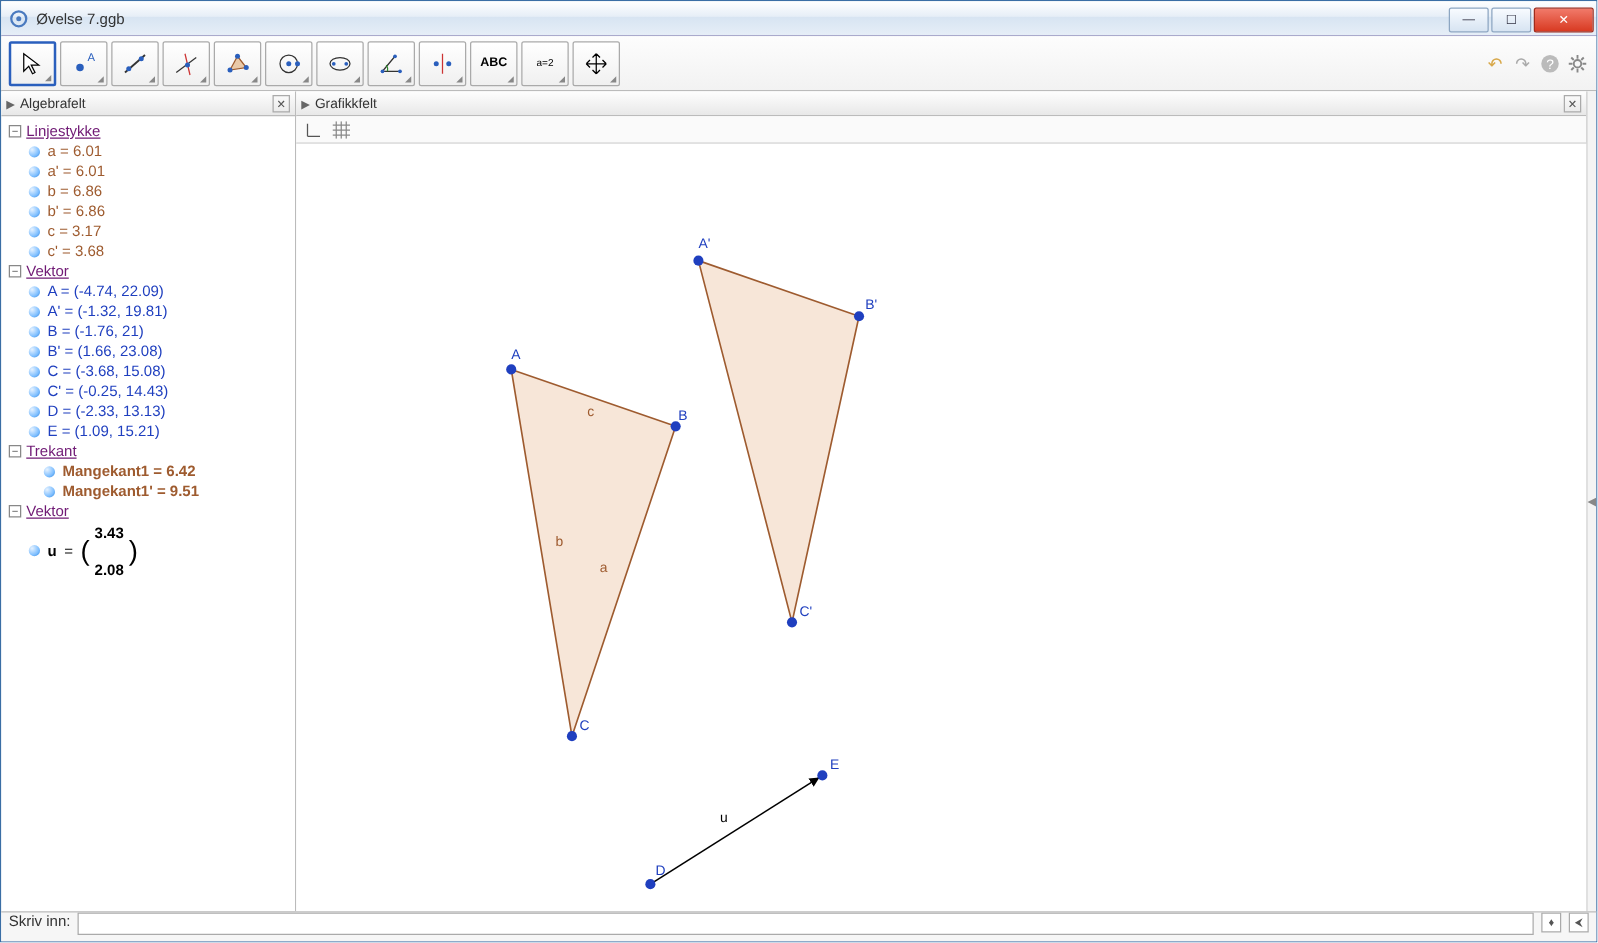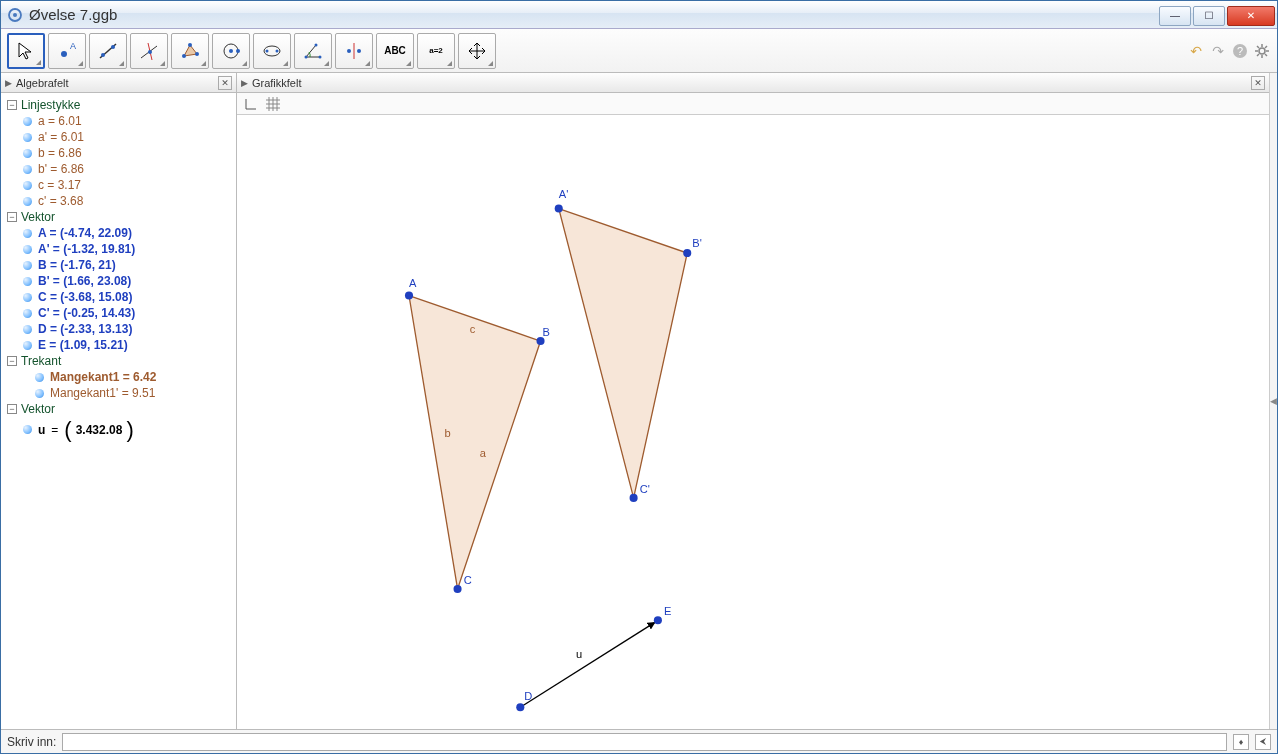--- a/index.html
+++ b/index.html
@@ -1,20 +1,20 @@
 <!DOCTYPE html>
 <html><head>
 <meta charset="utf-8">
 <style>
 * { box-sizing: border-box; margin: 0; padding: 0; }
 body { font-family: Arial, sans-serif; font-size: 12px; background: #fff; overflow: hidden; }
 .window { width: 1278px; height: 754px; display: flex; flex-direction: column; border: 1px solid #3a6ea5; background: #fff; }
 .titlebar { height: 28px; background: linear-gradient(#fff, #e6eef7 45%, #d7e4f2 46%, #e6eef7); display: flex; align-items: center; border-bottom: 1px solid #aac; padding-left: 6px; }
 .titlebar .app-icon { width: 16px; height: 16px; margin-right: 6px; display: flex; align-items: center; justify-content: center; }
-.titlebar .title { flex: 1; font-size: 15px; color: #333; }
+.titlebar .title { flex: 1; font-size: 12px; color: #333; }
 .winbtns { display: flex; }
 .winbtn { width: 32px; height: 20px; margin: 2px 2px 0 0; border: 1px solid #8da6c2; border-radius: 2px; background: linear-gradient(#f8fbff,#d7e4f2); display: flex; align-items: center; justify-content: center; color: #334; font-size: 10px; cursor: default; }
 .winbtn.close { background: linear-gradient(#f17a6a,#d83a22); color: #fff; border-color: #a02b1b; width: 48px; }
 .menubar { height: 22px; background: #fff; display: flex; align-items: center; padding: 0 6px; border-bottom: 1px solid #ccc; }
 .menubar .menu-item { padding: 2px 8px; color: #000; cursor: default; }
 .menubar .login { margin-left: auto; color: #333; padding-right: 10px; }
 .toolbar { height: 44px; background: linear-gradient(#fdfdfd,#f2f2f2); border-bottom: 1px solid #bbb; display: flex; align-items: center; padding: 3px 6px; gap: 3px; }
 .toolbtn { width: 38px; height: 36px; border: 1px solid #aaa; border-radius: 2px; background: linear-gradient(#fff,#f0f0f0); display: flex; align-items: center; justify-content: center; cursor: pointer; position: relative; }
 .toolbtn.active { border: 2px solid #2a5fbd; }
 .toolbtn::after { content: ''; position: absolute; right: 2px; bottom: 2px; width: 0; height: 0; border-left: 5px solid transparent; border-bottom: 5px solid #888; }
@@ -22,39 +22,39 @@
 .toolbar-right .sm { width: 18px; height: 18px; border-radius: 2px; display: flex; align-items: center; justify-content: center; color: #666; font-size: 14px; cursor: pointer; }
 .body { flex: 1; display: flex; overflow: hidden; }
 .panel { display: flex; flex-direction: column; border-right: 1px solid #bbb; }
 .panel-header { height: 20px; background: linear-gradient(#fefefe,#e8e8e8); border-bottom: 1px solid #bbb; display: flex; align-items: center; padding: 0 4px; font-size: 11px; color: #333; }
 .panel-header .tri { margin-right: 4px; color: #666; font-size: 9px; }
 .panel-header .x { margin-left: auto; width: 14px; height: 14px; border: 1px solid #aaa; display: flex; align-items: center; justify-content: center; font-size: 9px; color: #555; cursor: pointer; }
 .algebra { width: 236px; background: #fff; }
 .algebra-body { flex: 1; overflow: auto; padding: 4px 0 4px 4px; font-size: 12px; }
 .tree-row { display: flex; align-items: center; height: 16px; padding-left: 2px; }
 .tree-toggle { width: 10px; height: 10px; border: 1px solid #888; display: inline-flex; align-items: center; justify-content: center; font-size: 9px; line-height: 1; margin-right: 4px; color: #555; background: #fff; }
-.tree-label { color: #14532d; cursor: default; }
+.tree-label { color: #701a75; cursor: default; text-decoration: underline; }
 .tree-leaf { display: flex; align-items: center; padding-left: 18px; height: 16px; }
 .leaf-bullet { width: 9px; height: 9px; border-radius: 50%; background: radial-gradient(circle at 30% 30%, #e6f2ff, #7fbfff 60%, #2a7fd9); margin-right: 6px; flex: none; }
 .leaf-text { white-space: nowrap; }
 .c-brown { color: #9e5b2f; }
-.c-blue { color: #1f3fbf; font-weight: bold; }
+.c-blue { color: #1f3fbf; font-weight: normal; }
 .c-black { color: #000; font-weight: bold; }
 .vector-row { display: flex; align-items: center; padding-left: 18px; margin-top: 2px; }
 .vector-row .leaf-bullet { margin-top: -2px; }
 .vector-row .vname { font-weight: bold; margin: 0 6px 0 0; }
 .vector-paren { font-size: 22px; line-height: 1; color: #000; }
-.vector-vals { display: flex; flex-direction: row; margin: 0 4px; font-weight: bold; }
+.vector-vals { display: flex; flex-direction: column; margin: 0 4px; font-weight: bold; gap: 16px; }
 .graphics { flex: 1; display: flex; flex-direction: column; }
 .graphics-tools { height: 22px; border-bottom: 1px solid #ccc; background: #fafafa; display: flex; align-items: center; padding: 0 6px; gap: 6px; }
 .graphics-tools .gt { width: 16px; height: 16px; cursor: pointer; color: #555; display: flex; align-items: center; justify-content: center; }
 .canvas { flex: 1; position: relative; background: #fff; }
 .canvas svg { width: 100%; height: 100%; }
 .side-handle { width: 8px; display: flex; align-items: center; justify-content: center; background: #f4f4f4; border-left: 1px solid #ccc; cursor: pointer; color: #888; font-size: 9px; }
-.inputbar { height: 24px; border-top: 1px solid #bbb; background: #f6f6f6; display: flex; align-items: center; padding: 0 6px; gap: 6px; }
+.inputbar { height: 24px; border-top: 1px solid #bbb; background: #f6f6f6; display: flex; padding: 0 6px; gap: 6px; }
 .inputbar label { font-size: 12px; color: #333; }
 .inputbar input { flex: 1; height: 18px; border: 1px solid #aaa; padding: 0 4px; font-size: 12px; }
 .inputbar .ib-btn { width: 16px; height: 16px; border: 1px solid #aaa; display: flex; align-items: center; justify-content: center; font-size: 9px; color: #555; cursor: pointer; background: #fff; }
 </style>
 </head>
 <body>
 
 <div class="window">
 
   <div class="titlebar">
@@ -134,21 +134,21 @@
       <svg width="22" height="22" viewBox="0 0 22 22">
           <line x1="11" y1="3" x2="11" y2="19" stroke="#c33"></line>
           <circle cx="6" cy="11" r="2" fill="#2a5fbd"></circle>
           <circle cx="16" cy="11" r="2" fill="#2a5fbd"></circle>
         </svg>
     </div>
     <div class="toolbtn">
       <span style="font-size:10px;font-weight:bold;">ABC</span>
     </div>
     <div class="toolbtn">
-      <span style="font-size:8px;font-weight:bold;">a=2</span>
+      <span style="font-size:8px;">a=2</span>
     </div>
     <div class="toolbtn">
       <svg width="22" height="22" viewBox="0 0 22 22">
           <path d="M11 3 L11 19 M3 11 L19 11 M11 3 L8 6 M11 3 L14 6 M11 19 L8 16 M11 19 L14 16 M3 11 L6 8 M3 11 L6 14 M19 11 L16 8 M19 11 L16 14" stroke="#000" fill="none"></path>
         </svg>
     </div>
     <div class="toolbar-right">
       <div class="sm" style="color:#d8a84a;">↶</div>
       <div class="sm" style="color:#aaa;">↷</div>
       <div class="sm">
@@ -254,21 +254,21 @@
         <div class="tree-row">
           <span class="tree-toggle">−</span>
           <span class="tree-label">Trekant</span>
         </div>
         <div class="tree-leaf" style="padding-left:30px;">
             <span class="leaf-bullet"></span>
             <span class="leaf-text c-brown" style="font-weight:bold;">Mangekant1 = 6.42</span>
           </div>
         <div class="tree-leaf" style="padding-left:30px;">
             <span class="leaf-bullet"></span>
-            <span class="leaf-text c-brown" style="font-weight:normal;">Mangekant1' = 9.51</span>
+            <span class="leaf-text c-brown" style="font-weight:bold;">Mangekant1' = 9.51</span>
           </div>
 
         <div class="tree-row">
           <span class="tree-toggle">−</span>
           <span class="tree-label">Vektor</span>
         </div>
         <div class="vector-row">
           <span class="leaf-bullet"></span>
           <span class="vname c-black">u</span>
           <span>=</span>

